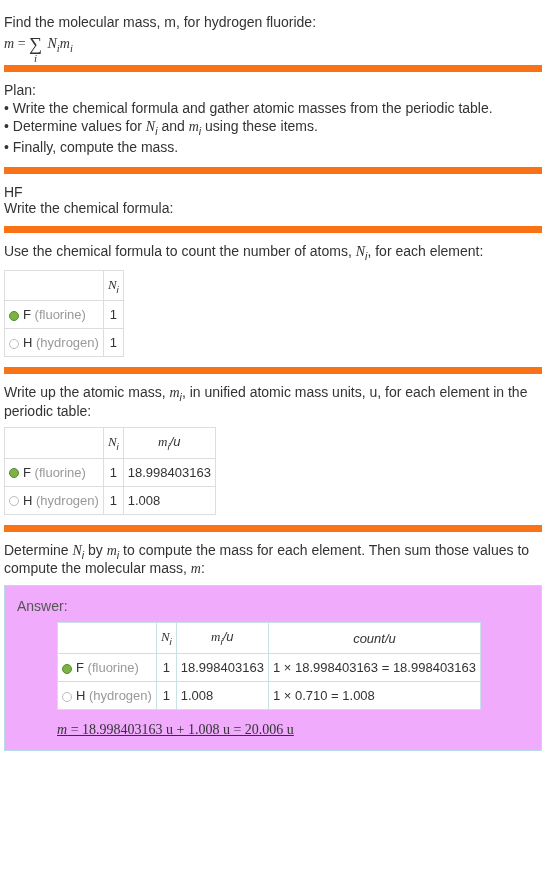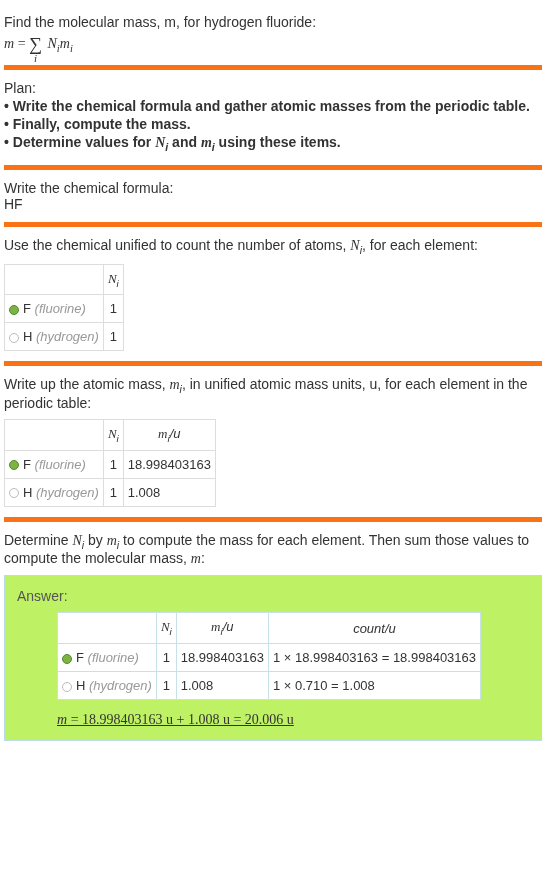--- a/index.html
+++ b/index.html
@@ -9,21 +9,21 @@
     }
     body {
       font-family: Arial, Helvetica, sans-serif;
       font-size: 14px;
       color: #333;
       background: #fff;
       padding: 4px;
       width: 546px;
     }
     .section {
-      border-bottom: 5px solid #f97316;
+      border-bottom: 7px solid #f97316;
       padding: 10px 0;
     }
     .section:last-child {
       border-bottom: none;
     }
     .formula {
       font-family: 'Times New Roman', serif;
       font-style: italic;
     }
     .sub {
@@ -56,27 +56,26 @@
     .dot-green {
       background: #7cb342;
       border: 1px solid #558b2f;
     }
     .dot-white {
       background: #fff;
       border: 1px solid #bbb;
     }
     .element-label {
       color: #999;
-      font-style: italic;
     }
     .center {
       text-align: center;
     }
     .answer-box {
-      background: #bef264;
+      background: #f0abfc;
       border: 1px solid #b8dce8;
       padding: 12px;
       margin-top: 8px;
     }
     .answer-box table {
       background: #fff;
       margin-left: 40px;
     }
     .answer-box table th,
     .answer-box table td {
@@ -87,21 +86,20 @@
       margin-top: 12px;
       font-family: 'Times New Roman', serif;
       text-decoration: underline;
     }
     .answer-label {
       color: #555;
       margin-bottom: 8px;
     }
     .plan-item {
       margin: 2px 0;
-      font-weight: bold;
     }
     .sum-symbol {
       font-size: 1.3em;
       position: relative;
       display: inline-block;
       vertical-align: middle;
     }
     .sum-sub {
       font-size: 0.6em;
       position: absolute;
@@ -118,34 +116,34 @@
   <div>Find the molecular mass, m, for hydrogen fluoride:</div>
   <div style="margin-top:4px; font-family:'Times New Roman',serif;">
     <span class="formula">m</span><span> = </span><span class="sum-symbol"><span>∑</span><span class="sum-sub">i</span></span>
     <span style="margin-left:2px;margin-top:8px;"><span class="formula">N</span><span class="sub">i</span><span class="formula">m</span><span class="sub">i</span></span>
   </div>
 </div>
 
 <div class="section">
   <div>Plan:</div>
   <div class="plan-item">• Write the chemical formula and gather atomic masses from the periodic table.</div>
-  <div class="plan-item">• Finally, compute the mass.</div>
   <div class="plan-item">
     <span>• Determine values for </span><span class="formula">N</span><span class="sub">i</span><span> and </span><span class="formula">m</span><span class="sub">i</span><span> using these items.</span>
   </div>
-</div>
-
-<div class="section">
+  <div class="plan-item">• Finally, compute the mass.</div>
+</div>
+
+<div class="section">
+  <div>HF</div>
   <div>Write the chemical formula:</div>
-  <div>HF</div>
 </div>
 
 <div class="section">
   <div>
-    <span>Use the chemical unified to count the number of atoms, </span><span class="formula">N</span><span class="sub">i</span><span>, for each element:</span>
+    <span>Use the chemical formula to count the number of atoms, </span><span class="formula">N</span><span class="sub">i</span><span>, for each element:</span>
   </div>
   <table>
     <tbody>
         <tr>
       <th></th>
       <th class="center"><span class="formula">N</span><span class="sub">i</span></th>
     </tr>
     <tr>
       <td><span class="element-dot dot-green"></span><span>F</span> <span class="element-label">(fluorine)</span></td>
       <td class="center">1</td>

